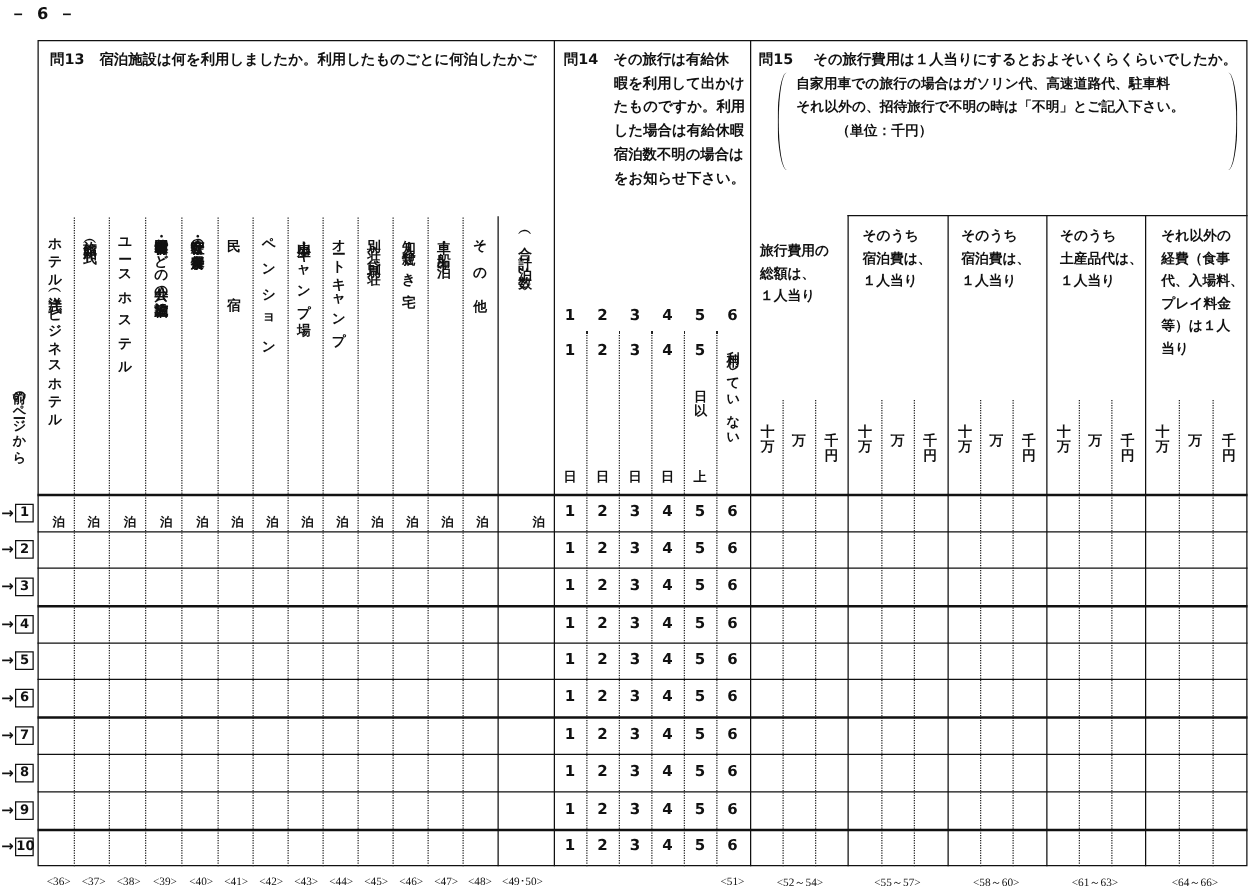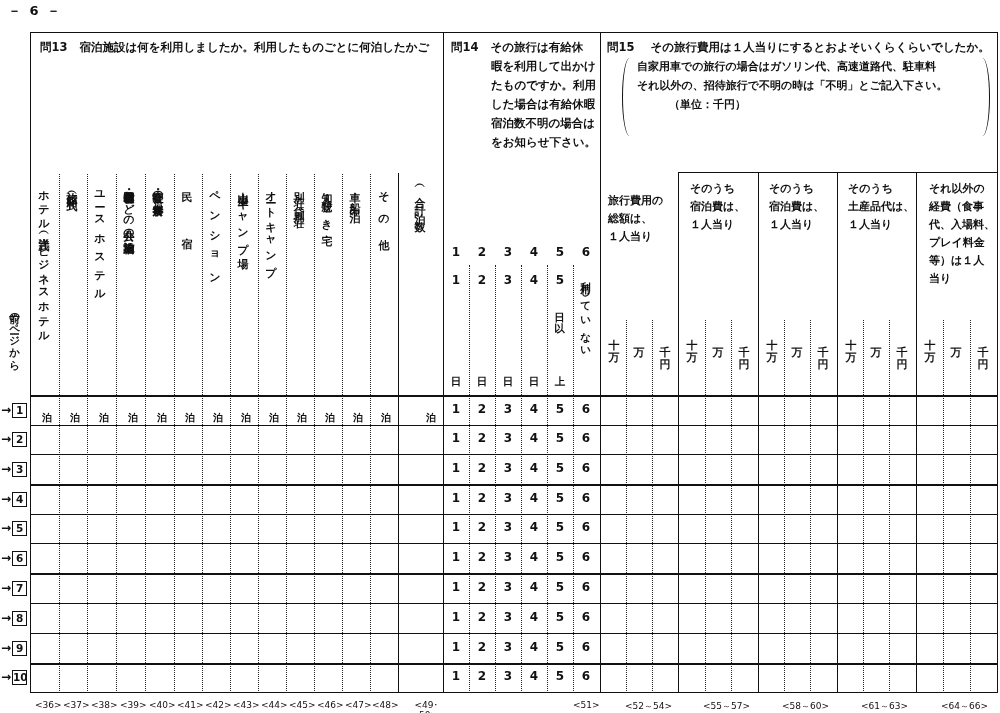--- a/index.html
+++ b/index.html
@@ -16,21 +16,21 @@
   .vtext { position:absolute; writing-mode:vertical-rl; text-orientation:upright;
            font-size:11px; font-weight:bold; letter-spacing:2px; line-height:12px; }
   .vtext.spread { letter-spacing:6px; }
   .cell { position:absolute; font-size:10px; font-weight:bold; text-align:center; }
   .num  { position:absolute; font-size:12px; font-weight:bold; text-align:center; width:26px; }
   .rowlbl { position:absolute; left:1px; font-size:12px; font-weight:bold; }
   .rowlbl .box { display:inline-block; border:1.2px solid #111; width:13px; height:13px;
                  line-height:13px; text-align:center; font-size:10.5px; margin-left:1px; vertical-align:middle; }
   .costhead { position:absolute; font-size:11px; font-weight:bold; line-height:18px; }
   .unit { position:absolute; font-size:11px; font-weight:bold; text-align:center; line-height:12px; }
-  .foot { position:absolute; top:700px; font-size:9px; text-align:right; }
+  .foot { position:absolute; top:700px; font-size:9px; text-align:center;font-family:Liberation Serif, serif; }
 </style>
 </head>
 <body>
 
 <div class="abs pagenum">－ 6 －</div>
 
 <div class="abs outer"></div>
 
 <div class="abs qtext" style="left:40px;top:38px;width:400px;">
   <div><span>問13</span>&nbsp;&nbsp;&nbsp;<span>宿泊施設は何を利用しましたか。利用したものごとに何泊したかご</span></div>

